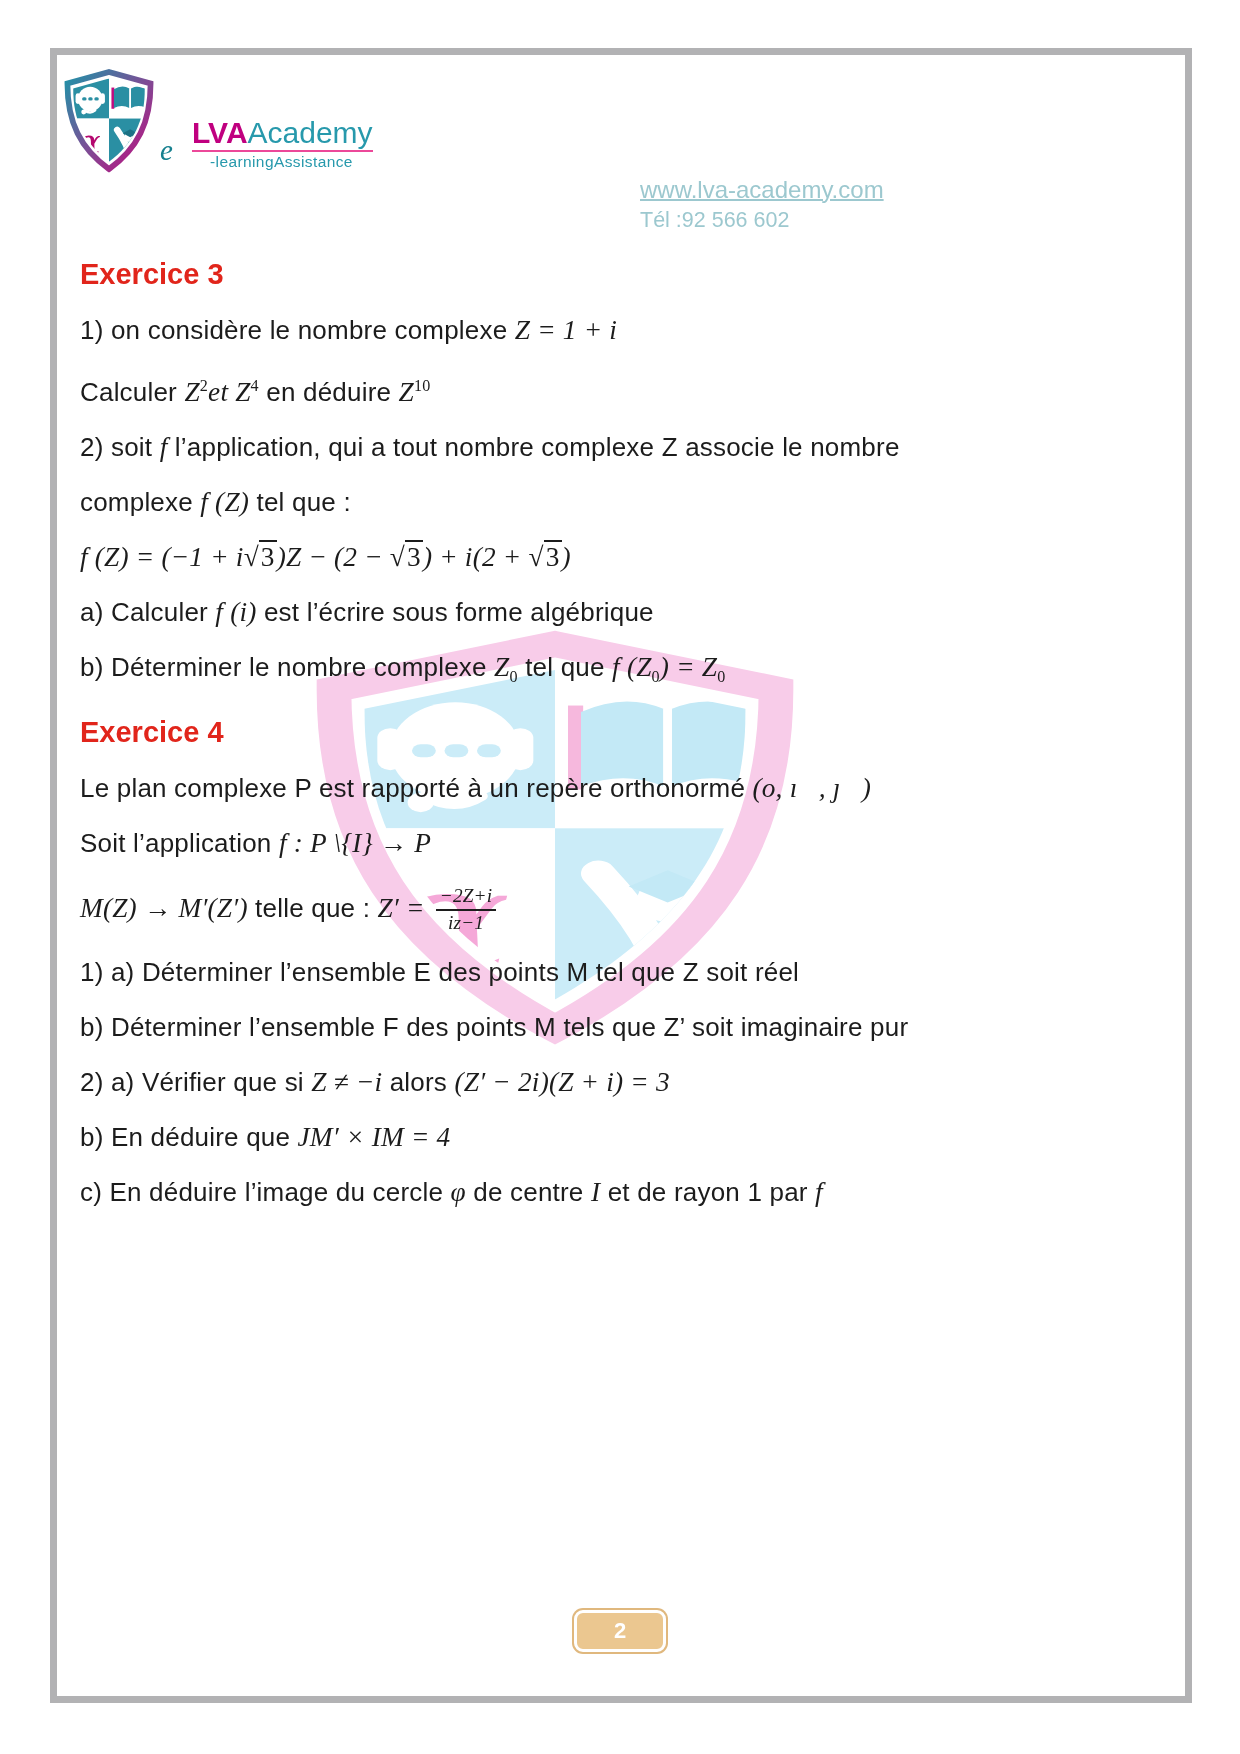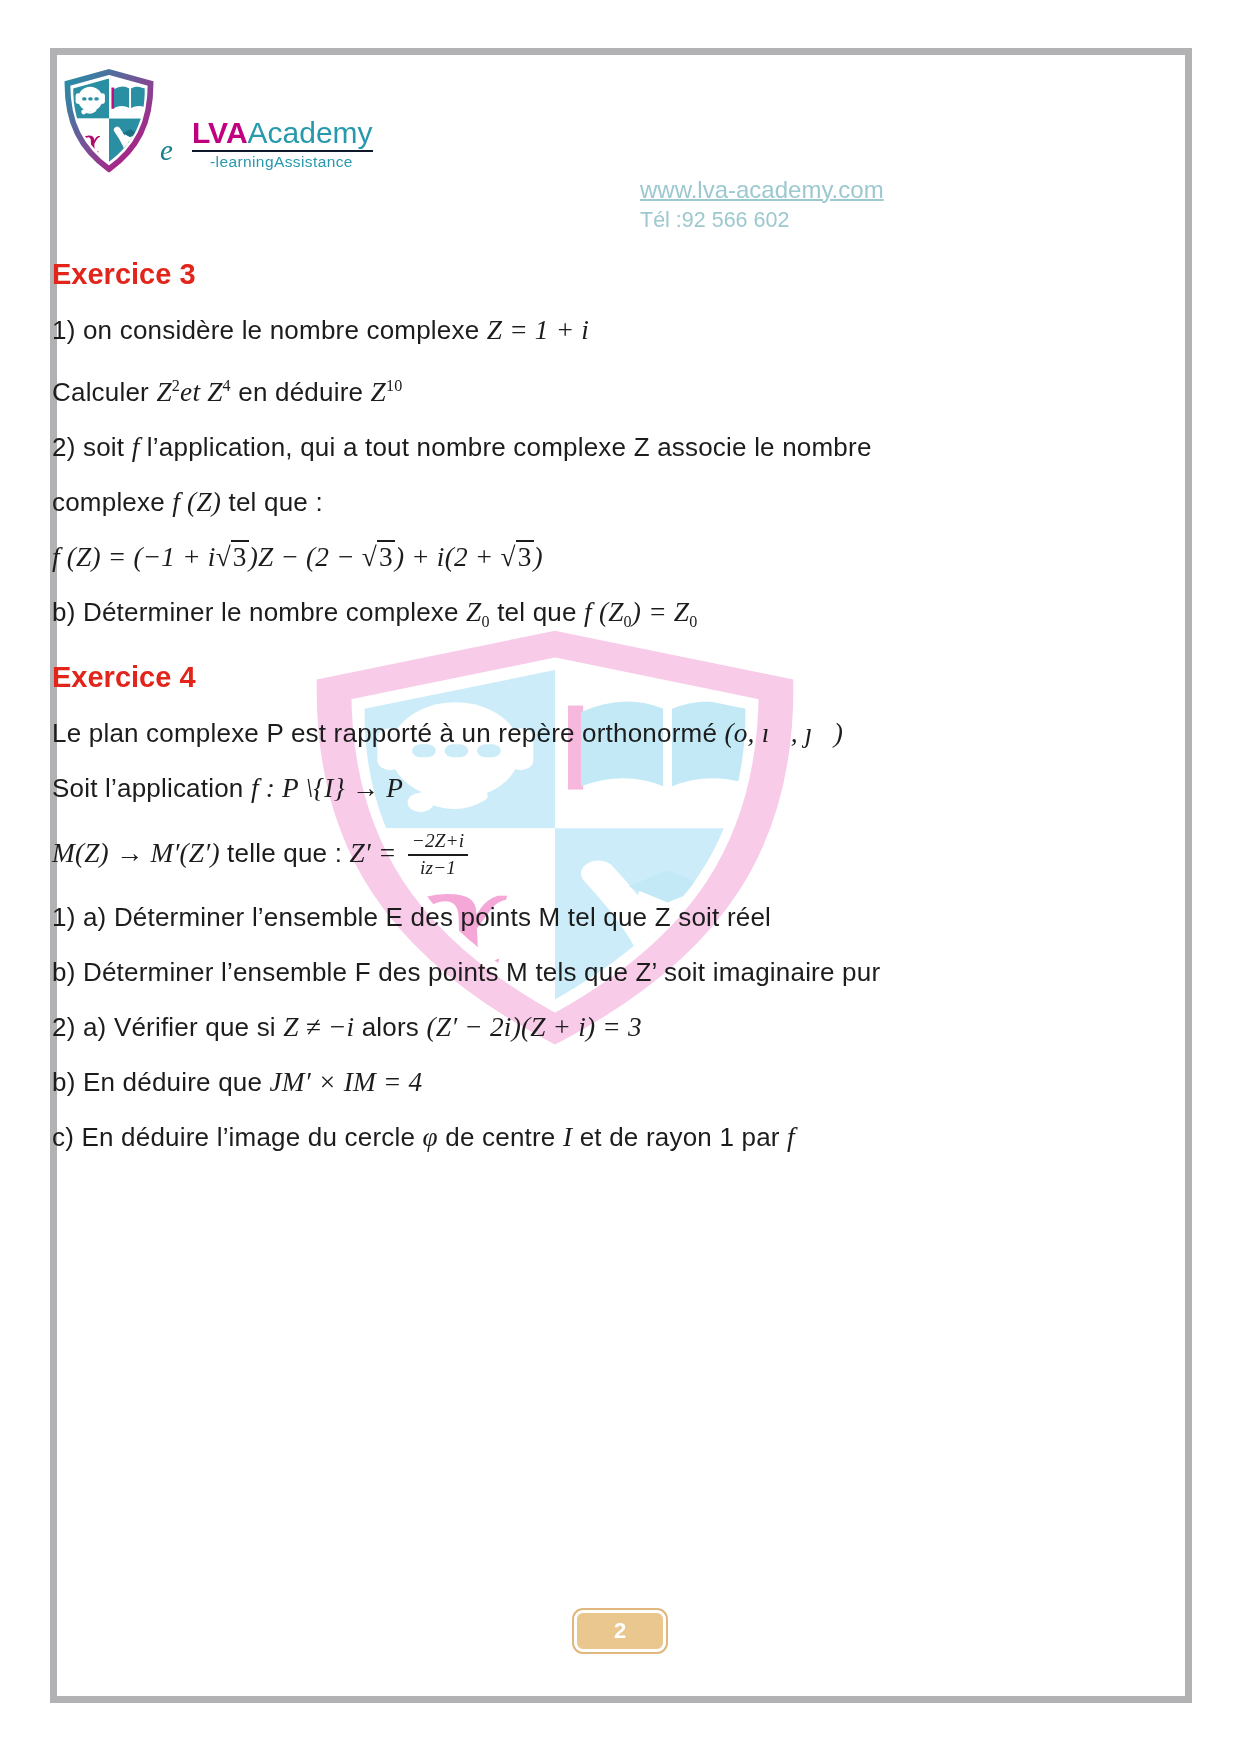--- a/index.html
+++ b/index.html
@@ -10,34 +10,34 @@
   }
   .frame{
     position:absolute;left:50px;top:48px;width:1142px;height:1655px;
     box-sizing:border-box;border:7px solid #b2b2b4;background:#ffffff;
   }
   
   .watermark{position:absolute;left:295px;top:628px;width:520px;height:420px;z-index:1;}
   
   .logo-svg{position:absolute;left:56px;top:68px;width:106px;height:106px;z-index:3;}
   .brand{position:absolute;left:192px;top:116px;z-index:3;font-size:30px;line-height:34px;}
-  .brand-inner{border-bottom:2px solid #0f172a;padding-bottom:1px;}
+  .brand-inner{border-bottom:2px solid #ec4899;padding-bottom:1px;}
   .brand .lva{font-weight:bold;color:#c0007f;}
   .brand .academy{color:#2799ac;}
   .tagline-e{position:absolute;left:160px;top:134px;z-index:3;
     font-family:"Liberation Serif","DejaVu Serif",serif;font-style:italic;
     font-size:29px;color:#16808f;}
   .tagline{position:absolute;left:210px;top:153px;z-index:3;font-size:15.5px;
     color:#2799ac;letter-spacing:.4px;}
   .contact{position:absolute;left:640px;top:176px;width:370px;text-align:left;z-index:3;}
   .site-link{font-size:24px;color:#9cc8cf;text-decoration:underline;
     text-decoration-thickness:1.5px;cursor:pointer;}
   .phone{font-size:21.5px;color:#9cc8cf;margin-top:4px;}
   
-  .content{position:absolute;left:52px;top:246px;width:1070px;z-index:2;}
+  .content{position:absolute;left:80px;top:246px;width:1070px;z-index:2;}
   .ex-title{height:57px;display:flex;align-items:center;margin:0;
     color:#e1251b;font-weight:bold;font-size:29px;}
   .line{margin:0;font-size:26px;line-height:55px;min-height:55px;
     letter-spacing:.2px;white-space:pre-wrap;}
   .line.tall{line-height:74px;min-height:74px;}
   .m{font-family:"Liberation Serif","DejaVu Serif",serif;font-style:italic;font-size:1.05em;}
   .sup{vertical-align:super;font-size:.62em;font-style:normal;
     font-family:"Liberation Serif","DejaVu Serif",serif;}
   .sub{vertical-align:sub;font-size:.62em;font-style:normal;
     font-family:"Liberation Serif","DejaVu Serif",serif;}
@@ -158,20 +158,21 @@
   <div class="phone">Tél :92 566 602</div>
 </div>
 
 <div class="content">
   <p class="ex-title">Exercice 3</p>
   <p class="line"><span class="">1) on considère le nombre complexe </span><span class="m">Z = 1 + i</span></p>
   <p class="line"><span class="">Calculer </span><span class="m">Z</span><span class="sup">2</span><span class="m">et Z</span><span class="sup">4</span><span class=""> en déduire </span><span class="m">Z</span><span class="sup">10</span></p>
   <p class="line"><span class="">2) soit </span><span class="m">f</span><span class=""> l’application, qui a tout nombre complexe Z associe le nombre</span></p>
   <p class="line"><span class="">complexe </span><span class="m">f (Z)</span><span class=""> tel que :</span></p>
   <p class="line"><span class="m">f (Z) = (−1 + i</span><span class="m sqrt">√<span class="rad">3</span></span><span class="m">)Z − (2 − </span><span class="m sqrt">√<span class="rad">3</span></span><span class="m">) + i(2 + </span><span class="m sqrt">√<span class="rad">3</span></span><span class="m">)</span></p>
+  <p class="line"><span class="">a) Calculer </span><span class="m">f (i)</span><span class=""> est l’écrire sous forme algébrique</span></p>
   <p class="line"><span class="">b) Déterminer le nombre complexe </span><span class="m">Z</span><span class="sub">0</span><span class=""> tel que </span><span class="m">f (Z</span><span class="sub">0</span><span class="m">) = Z</span><span class="sub">0</span></p>
 
   <p class="ex-title">Exercice 4</p>
   <p class="line"><span class="">Le plan complexe P est rapporté à un repère orthonormé </span><span class="m">(o, ı⃗, ȷ⃗)</span></p>
   <p class="line"><span class="">Soit l’application </span><span class="m">f : P \{I} → P</span></p>
   <p class="line tall"><span class="m">M(Z) → M′(Z′)</span><span class=""> telle que : </span><span class="m">Z′ = </span><span class="frac"><span class="num">−2Z+i</span><span class="den">iz−1</span></span></p>
   <p class="line"><span class="">1) a) Déterminer l’ensemble E des points M tel que Z soit réel</span></p>
   <p class="line"><span class="">b) Déterminer l’ensemble F des points M tels que Z’ soit imaginaire pur</span></p>
   <p class="line"><span class="">2) a) Vérifier que si </span><span class="m">Z ≠ −i</span><span class=""> alors </span><span class="m">(Z′ − 2i)(Z + i) = 3</span></p>
   <p class="line"><span class="">b) En déduire que </span><span class="m">JM′ × IM = 4</span></p>

